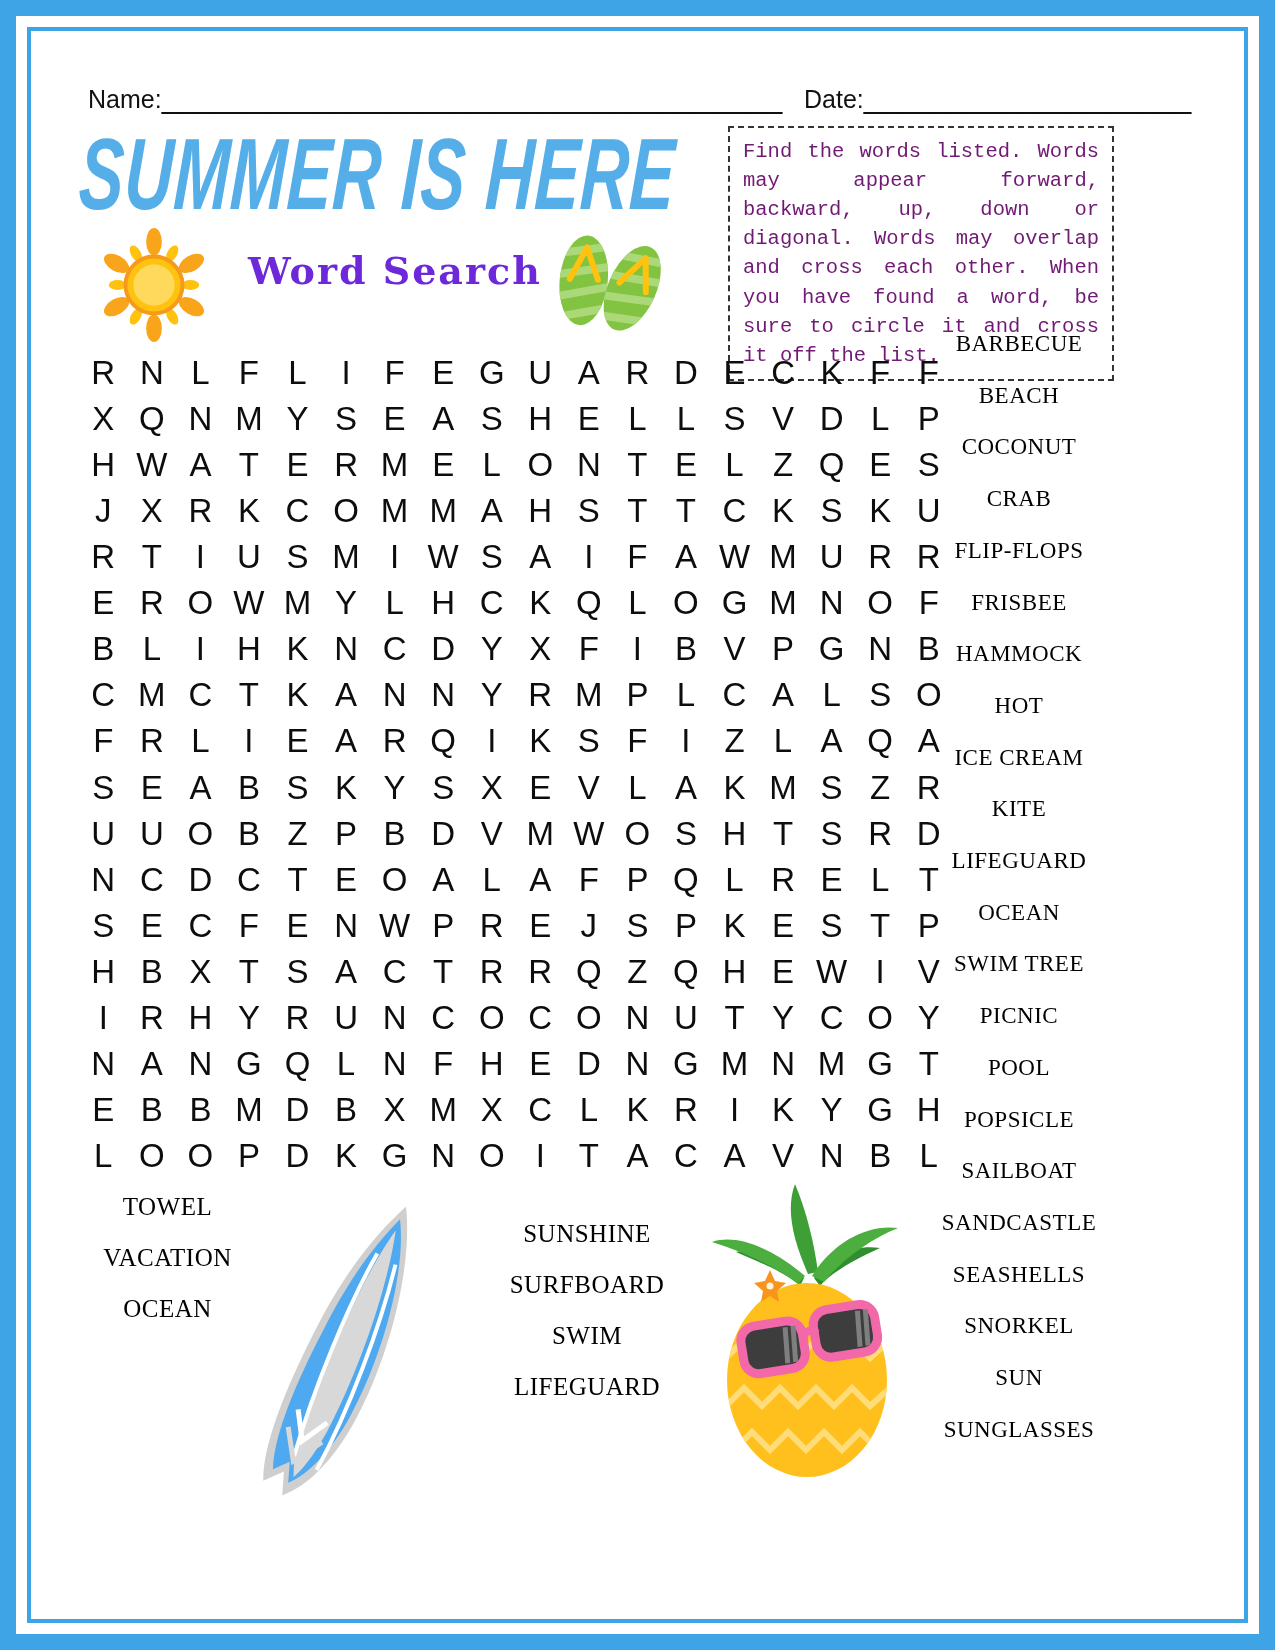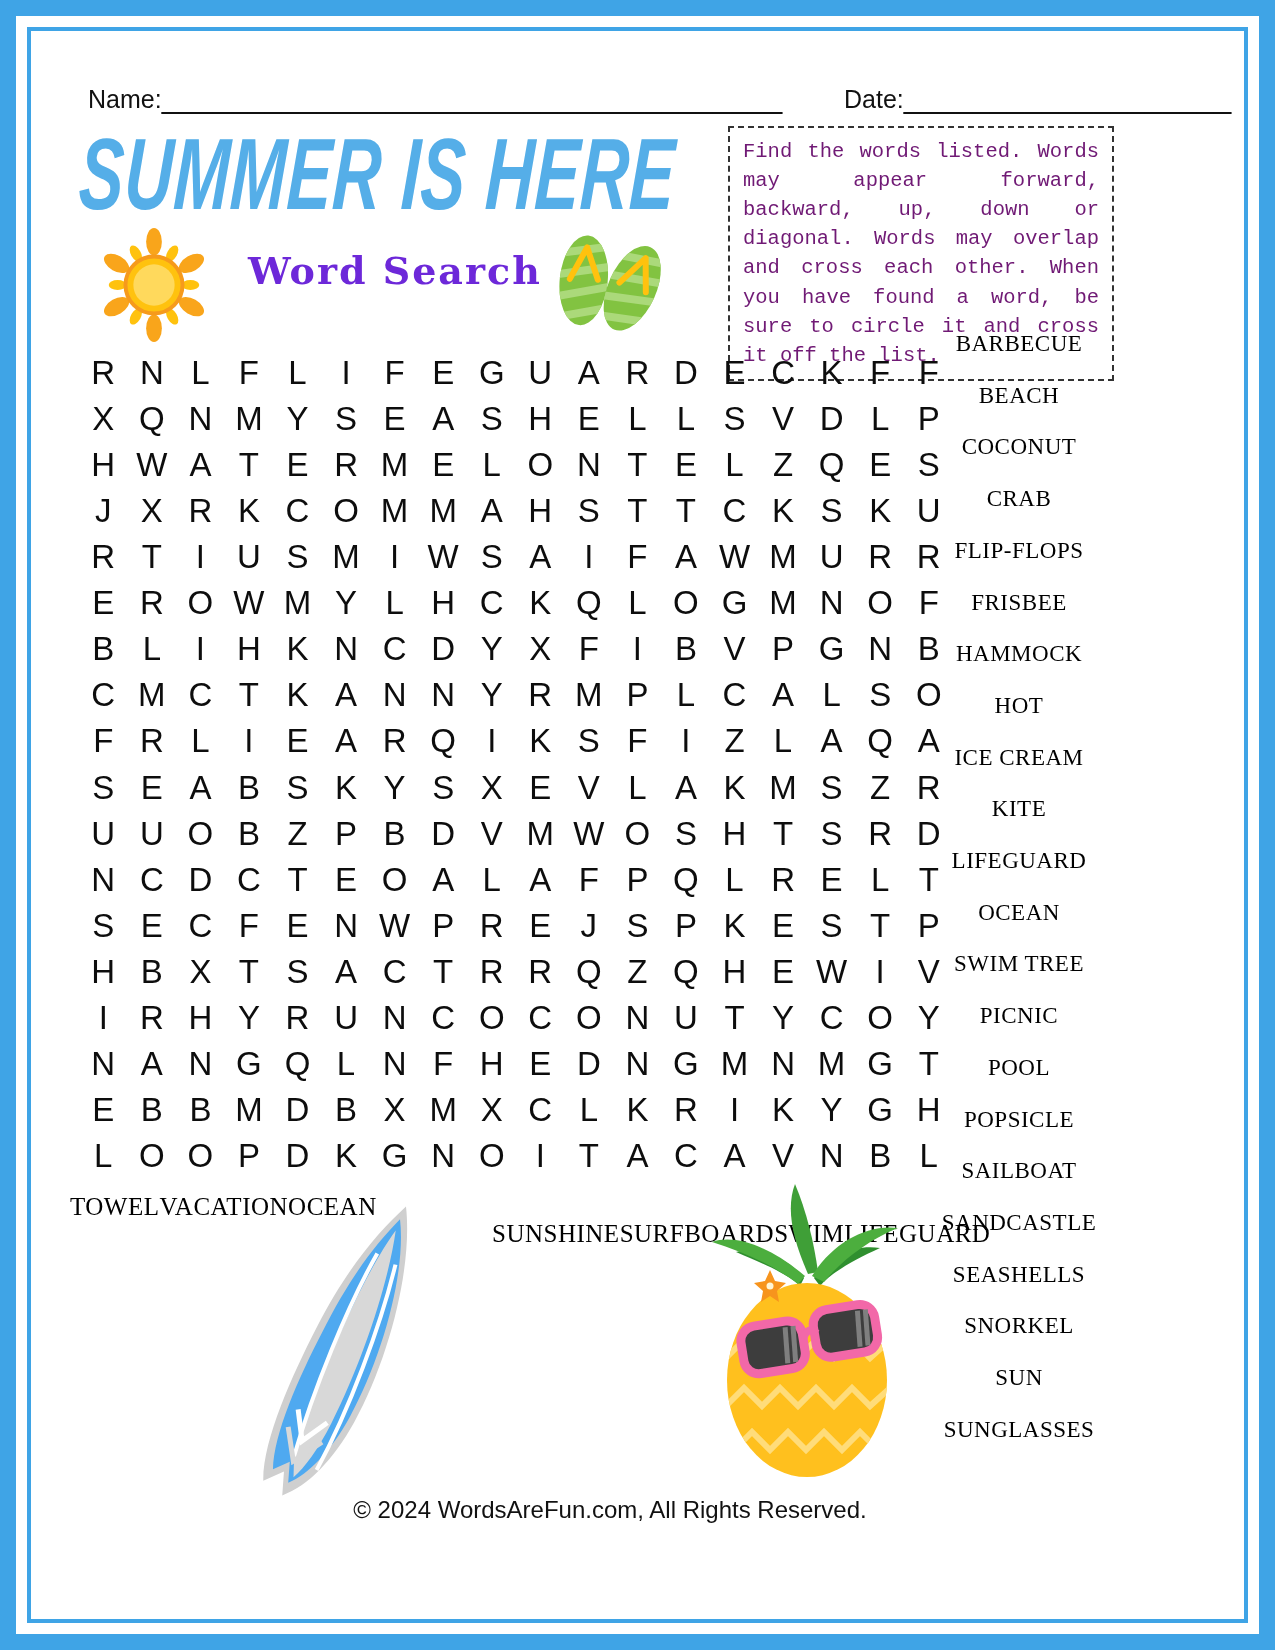--- a/index.html
+++ b/index.html
@@ -2,21 +2,21 @@
 <html style="--accent: #3FA4E6; --title-color: #55AEE8;"><head>
 <meta charset="utf-8">
 <style>
   html,body{margin:0;padding:0;background:#fff;}
   .page{position:relative;width:1275px;height:1650px;background:#ffffff;overflow:hidden;
         font-family:"Liberation Sans",sans-serif;color:#111;}
   .frame-outer{position:absolute;inset:0;border:16px solid var(--accent,#3FA4E6);pointer-events:none;}
   .frame-inner{position:absolute;inset:27px;border:4px solid var(--accent,#3FA4E6);pointer-events:none;}
 
   .name-row{position:absolute;left:88px;top:80px;font-size:25px;white-space:nowrap;}
-  .date-row{position:absolute;left:844px;top:80px;font-size:25px;white-space:nowrap;}
+  .date-row{position:absolute;left:804px;top:80px;font-size:25px;white-space:nowrap;}
   .writein{letter-spacing:0;font-size:31px;}
 
   .title{position:absolute;left:82px;top:116px;font-size:86px;font-weight:bold;font-style:italic;
          color:var(--title-color,#55AEE8);letter-spacing:1px;white-space:nowrap;
          transform:scale(0.78,1.18) skewX(-4deg);transform-origin:0 0;}
 
   .subtitle{position:absolute;left:248px;top:248px;font-family:"DejaVu Serif",serif;font-weight:bold;
             font-size:38px;letter-spacing:2px;color:#6d28d9;white-space:nowrap;}
 
   .sun-svg{position:absolute;left:93px;top:226px;width:122px;height:118px;}
@@ -30,21 +30,21 @@
 
   .grid{position:absolute;left:79px;top:349px;width:874px;height:830px;display:grid;
         grid-template-columns:repeat(18,1fr);grid-template-rows:repeat(18,1fr);
         font-size:33px;color:#0d0d0d;}
   .cell{display:flex;align-items:center;justify-content:center;line-height:1;}
 
   .word-col{position:absolute;left:928px;top:331px;width:182px;height:1112px;display:flex;
             flex-direction:column;justify-content:space-between;align-items:center;
             font-family:"Liberation Serif",serif;font-size:23px;letter-spacing:0.5px;
             color:#000;white-space:nowrap;}
-  .word-stack{position:absolute;display:flex;flex-direction:row;
+  .word-stack{position:absolute;display:flex;flex-direction:column;
               font-family:"Liberation Serif",serif;font-size:25px;letter-spacing:0.5px;color:#000;}
   .word-stack .word-item{height:51px;display:flex;align-items:center;justify-content:center;white-space:nowrap;}
   .stack-bl{left:70px;top:1181px;width:195px;}
   .stack-bm{left:492px;top:1208px;width:190px;}
 
   .copyright{position:absolute;left:100px;top:1496px;width:1020px;text-align:center;
              font-size:24px;color:#111;}
 </style>
 </head>
 <body>
@@ -522,14 +522,13 @@
       <path d="M104,162 C108,154 114,153 118,159" stroke="#F268A8" stroke-width="8" fill="none"></path>
       <g stroke="#7F7F7F" stroke-width="5">
         <line x1="88" y1="148" x2="85" y2="184"></line>
         <line x1="96" y1="148" x2="93" y2="184"></line>
         <line x1="162" y1="143" x2="159" y2="179"></line>
         <line x1="170" y1="143" x2="167" y2="179"></line>
       </g>
     </g>
   </svg>
 
-  <div class="copyright">© 2024 WordsAreFun.com, All Rights Reserved.</div>
 </div>
 
 </body></html>

